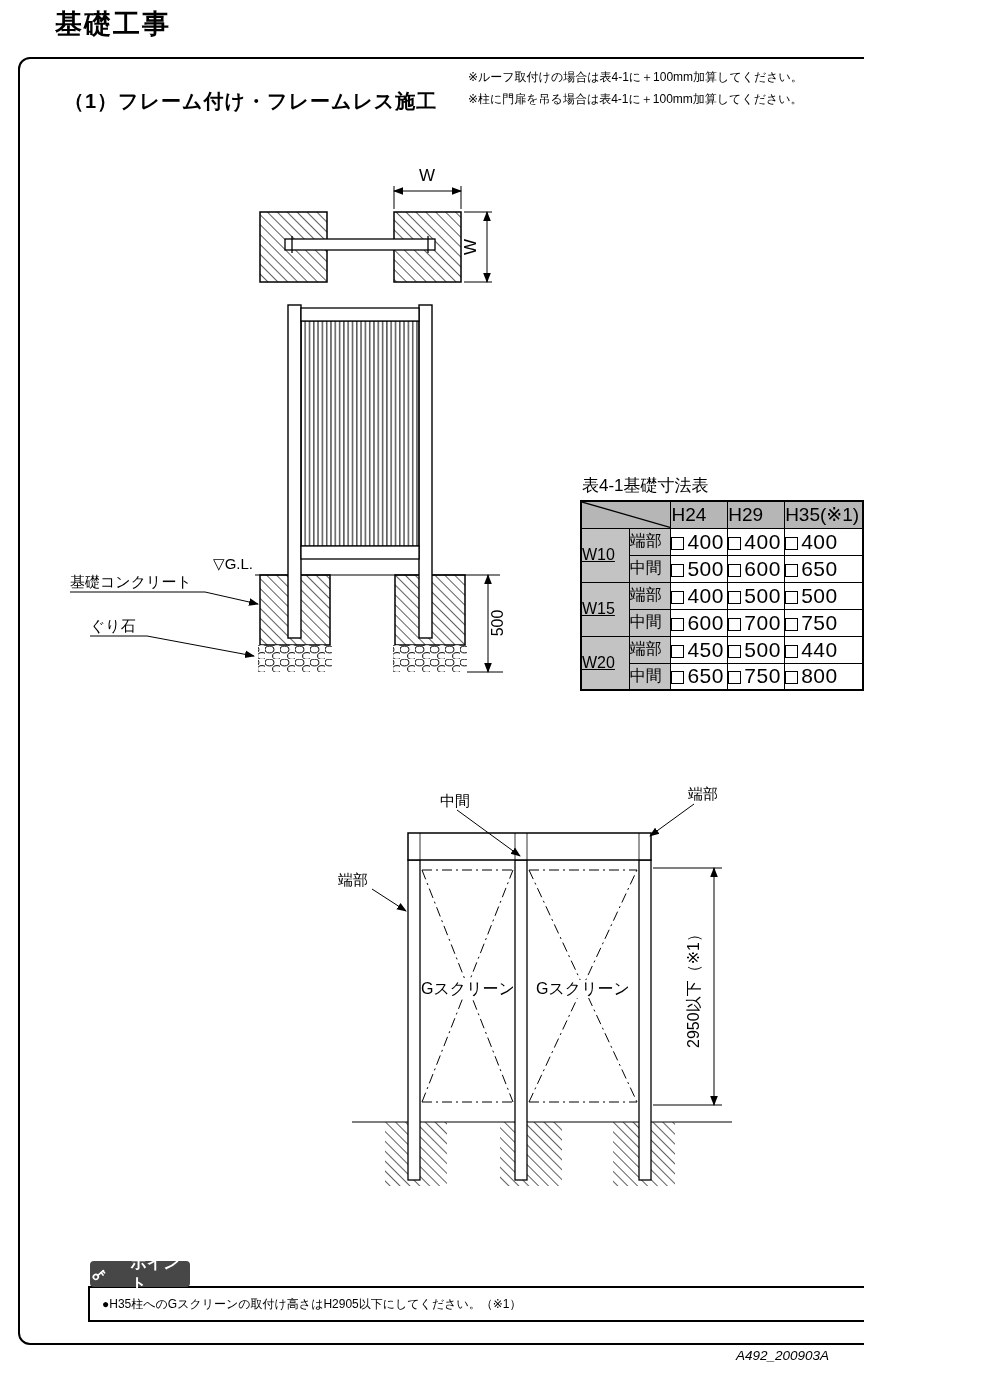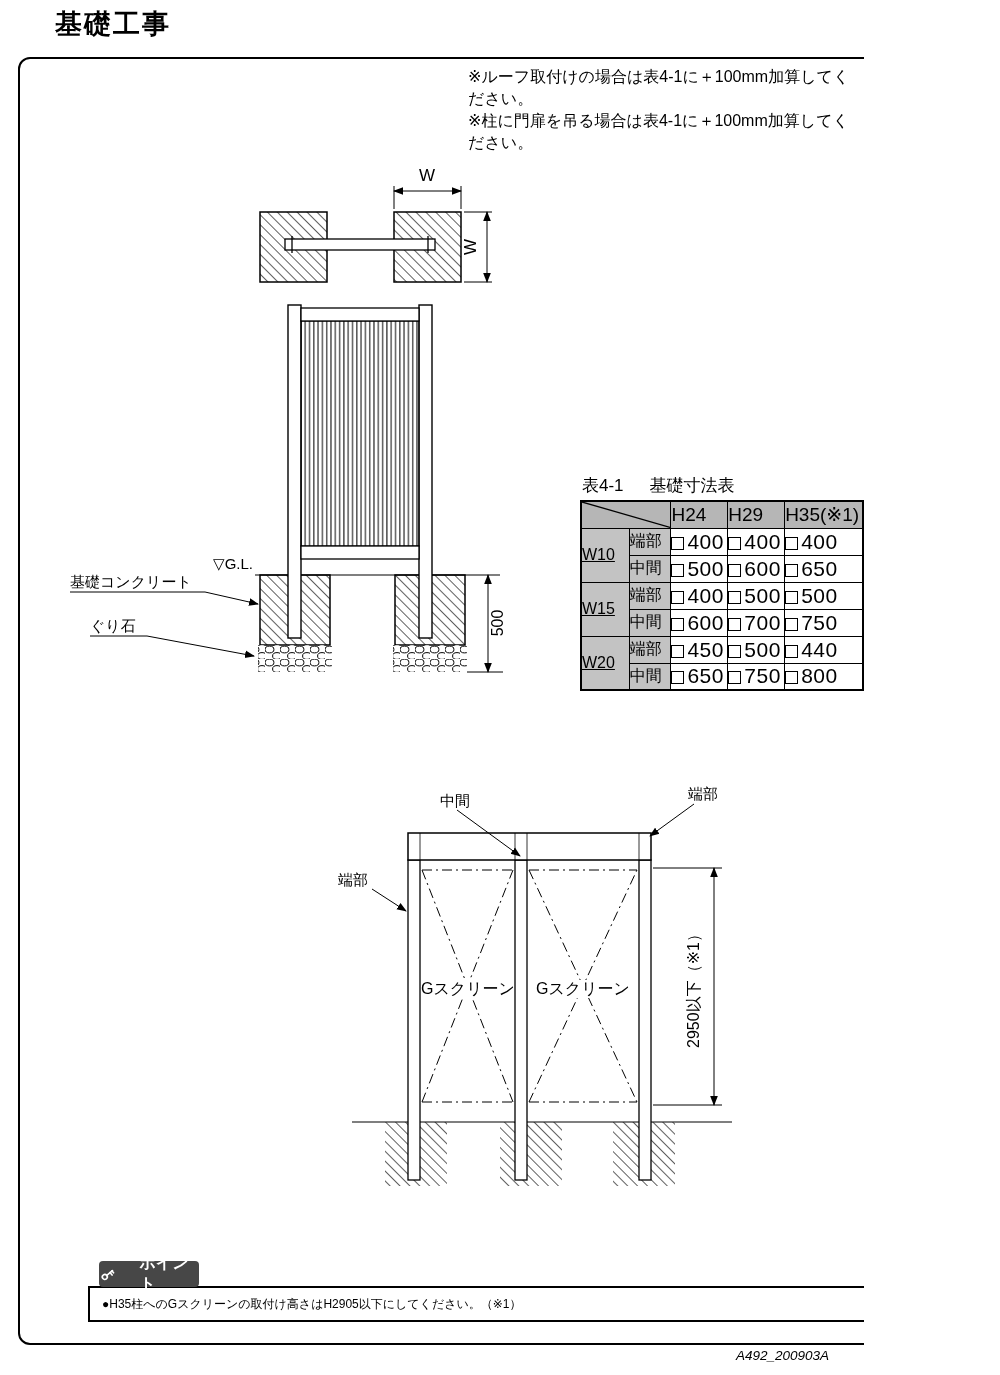--- a/index.html
+++ b/index.html
@@ -5,61 +5,62 @@
   * { margin:0; padding:0; box-sizing:border-box; }
   html,body { background:#fff; }
   body { font-family:"Liberation Sans","DejaVu Sans",sans-serif; color:#000; }
   .canvas { position:relative; width:864px; height:1375px; background:#fff; overflow:hidden; }
 
   .page-title { position:absolute; left:55px; top:6px; font-size:27px; font-weight:bold; letter-spacing:2px; }
   .main-box { position:absolute; left:18px; top:57px; width:964px; height:1288px;
               border:2.5px solid #000; border-radius:12px; }
 
   .section-heading { position:absolute; left:64px; top:88px; font-size:20px; font-weight:bold; letter-spacing:1px; }
-  .notes { position:absolute; left:468px; top:66px; font-size:16px; line-height:22px; }
+  .notes { position:absolute; left:468px; top:66px; font-size:12px; line-height:22px; }
 
   .plan-svg  { position:absolute; left:180px; top:165px; width:345px; height:140px; }
   .elev-svg  { position:absolute; left:55px;  top:295px; width:460px; height:395px; }
   .front-svg { position:absolute; left:320px; top:780px; width:420px; height:415px; }
   svg text { font-family:"Liberation Sans","DejaVu Sans",sans-serif; fill:#000; }
 
   .tbl-caption { position:absolute; left:582px; top:474px; font-size:17px; }
-  .tbl-caption .no { display:inline-block; margin-right:26px; }
+  .tbl-caption .no { display:inline-block; }
 
   .dim-table { position:absolute; left:580px; top:500px; border-collapse:collapse; table-layout:fixed;
                border:2.5px solid #000; }
   .dim-table tr { height:27px; }
   .dim-table td, .dim-table th { border:1.5px solid #000; text-align:left; vertical-align:middle; padding:0;margin-left:24px; }
   .hd  { background:var(--table-header-bg,#b6b6b6); font-size:19px; font-weight:normal; }
   .grp { background:var(--table-rowhead-bg,#c3c3c3); font-size:16px;text-decoration:underline; }
   .pos { background:var(--table-rowhead-bg,#c3c3c3); font-size:16px; }
   .val { background:#fff; font-size:21px; letter-spacing:0.5px; }
   .cb  { display:inline-block; width:13px; height:13px; border:1.5px solid #000; background:#fff;
          margin-right:3px; vertical-align:-1px; }
   .corner { position:relative; background:var(--table-header-bg,#b6b6b6); }
   .corner svg { position:absolute; left:0; top:0; width:100%; height:100%; display:block; }
 
-  .point-badge { position:absolute; left:99px; top:1261px; width:100px; height:26px;
+  .point-badge { position:absolute; left:90px; top:1261px; width:100px; height:26px;
                  background:var(--badge-bg,#474747); border-radius:4px; color:#fff;
                  display:flex; align-items:center; gap:24px; padding-left:1px;
                  font-size:16px; font-weight:bold; z-index:2; }
   .point-box { position:absolute; left:88px; top:1286px; width:877px; height:36px;
                border:2px solid #000; display:flex; align-items:center; padding-left:12px;
                font-size:12px; background:#fff; }
   .doc-code { position:absolute; top:1348px; right:35px; font-size:13.5px;font-style:italic; }
 </style>
 </head>
 <body>
 
 <div class="canvas">
 
   <div class="page-title">基礎工事</div>
 
   <div class="main-box"></div>
 
+  <div class="section-heading">（1）フレーム付け・フレームレス施工</div>
 
   <div class="notes">
     <div>※ルーフ取付けの場合は表4-1に＋100mm加算してください。</div>
     <div>※柱に門扉を吊る場合は表4-1に＋100mm加算してください。</div>
   </div>
 
   <svg class="plan-svg" viewBox="0 0 345 140">
     <defs>
       <pattern id="hatchP" patternUnits="userSpaceOnUse" width="7" height="7" patternTransform="rotate(-45)">
         <line x1="0" y1="0" x2="0" y2="7" stroke="#1a1a1a" stroke-width="1.4"></line>

